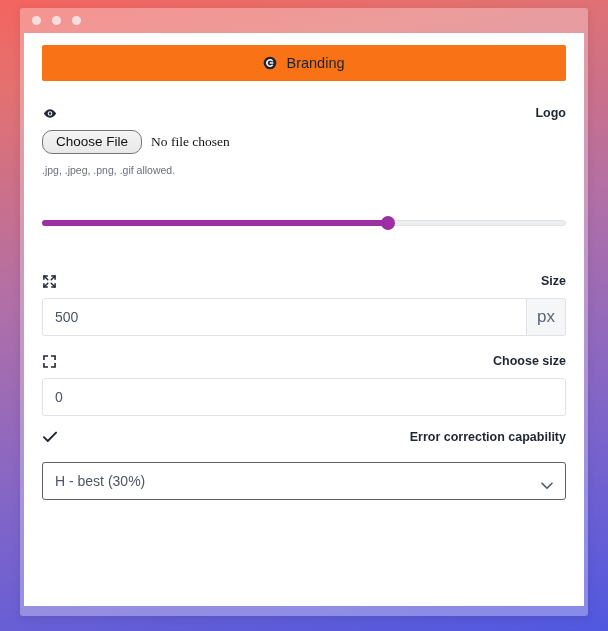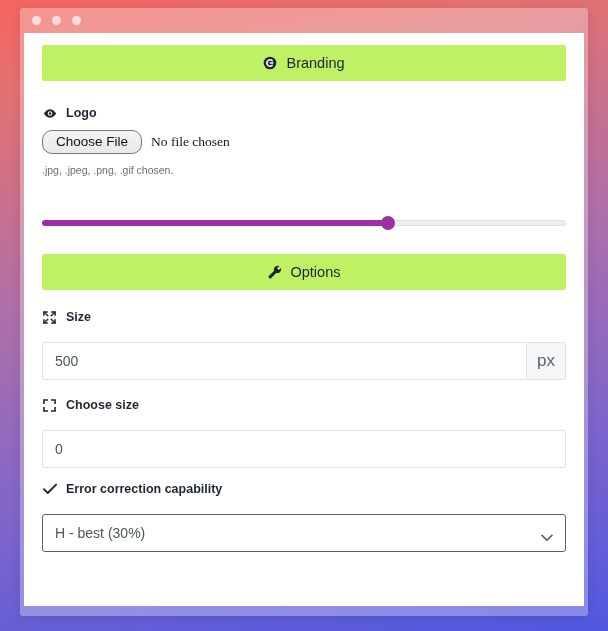--- a/index.html
+++ b/index.html
@@ -52,21 +52,21 @@
     overflow: hidden;
   }
 
   
   .content {
     padding: 12px 18px 0 18px;
     box-sizing: border-box;
   }
 
   .section-header {
-    background: #bef264;
+    background: #f97316;
     color: #1f2430;
     height: 36px;
     display: flex;
     align-items: center;
     justify-content: center;
     font-size: 14.5px;
     border-radius: 2px;
   }
   .section-header .hdr-icon {
     display: inline-flex;
@@ -74,20 +74,21 @@
     margin-right: 9px;
   }
 
   .field-label {
     display: flex;
     align-items: center;
     font-size: 12.5px;
     font-weight: bold;
     color: #1f2633;
     margin: 0;
+    justify-content: space-between;
   }
   .field-label .lbl-icon {
     display: inline-flex;
     align-items: center;
     justify-content: center;
     width: 15px;
     margin-right: 9px;
   }
 
   .gap-logo { height: 25px; }
@@ -151,21 +152,21 @@
     width: 14px;
     height: 14px;
     border-radius: 50%;
     background: #9c2fa2;
     transform: translateX(-7px);
   }
 
   
   .input-group {
     display: flex;
-    margin-top: 18px;
+    margin-top: 10px;
     height: 38px;
   }
   .text-input {
     flex: 1 1 auto;
     border: 1px solid #dfe3e7;
     border-radius: 3px 0 0 3px;
     background: #ffffff;
     font-size: 14px;
     font-family: "Liberation Sans", sans-serif;
     color: #4c5561;
@@ -259,41 +260,33 @@
           </svg>
         </span>
         <span>Logo</span>
       </div>
 
       <div class="file-row">
         <span class="choose-file-btn">Choose File</span>
         <span class="file-name">No file chosen</span>
       </div>
 
-      <div class="help-text">.jpg, .jpeg, .png, .gif chosen.</div>
+      <div class="help-text">.jpg, .jpeg, .png, .gif allowed.</div>
 
       <div class="sp-24"></div>
 
 
       <div class="slider-wrap">
         <div class="slider-track"></div>
         <div class="slider-fill" id="slider-fill" style="width: 66%;"></div>
         <div class="slider-thumb" id="slider-thumb" style="left: 66%;"></div>
       </div>
 
       <div class="sp-24"></div>
 
-      <div class="section-header">
-        <span class="hdr-icon">
-          <svg width="14" height="14" viewBox="0 0 16 16">
-            <path d="M11.2 0.8a4.5 4.5 0 0 0-4.3 5.8L0.9 12.6a1.3 1.3 0 0 0 0 1.8l0.7 0.7a1.3 1.3 0 0 0 1.8 0l6-6a4.5 4.5 0 0 0 5.5-5.6L12.4 5.8 10.2 3.6 13.1 1A4.5 4.5 0 0 0 11.2 0.8z" fill="#1f2430"></path>
-          </svg>
-        </span>
-        <span>Options</span>
-      </div>
 
       <div class="sp-20"></div>
 
       <div class="field-label">
         <span class="lbl-icon">
           <svg width="13" height="13" viewBox="0 0 14 14">
             <path d="M1 1l4.2 4.2M13 1L8.8 5.2M1 13l4.2-4.2M13 13L8.8 8.8" stroke="#1f2633" stroke-width="1.5" stroke-linecap="round"></path>
             <path d="M1 1h3.6M1 1v3.6" stroke="#1f2633" stroke-width="1.6" stroke-linecap="round"></path>
             <path d="M13 1H9.4M13 1v3.6" stroke="#1f2633" stroke-width="1.6" stroke-linecap="round"></path>
             <path d="M1 13h3.6M1 13V9.4" stroke="#1f2633" stroke-width="1.6" stroke-linecap="round"></path>

